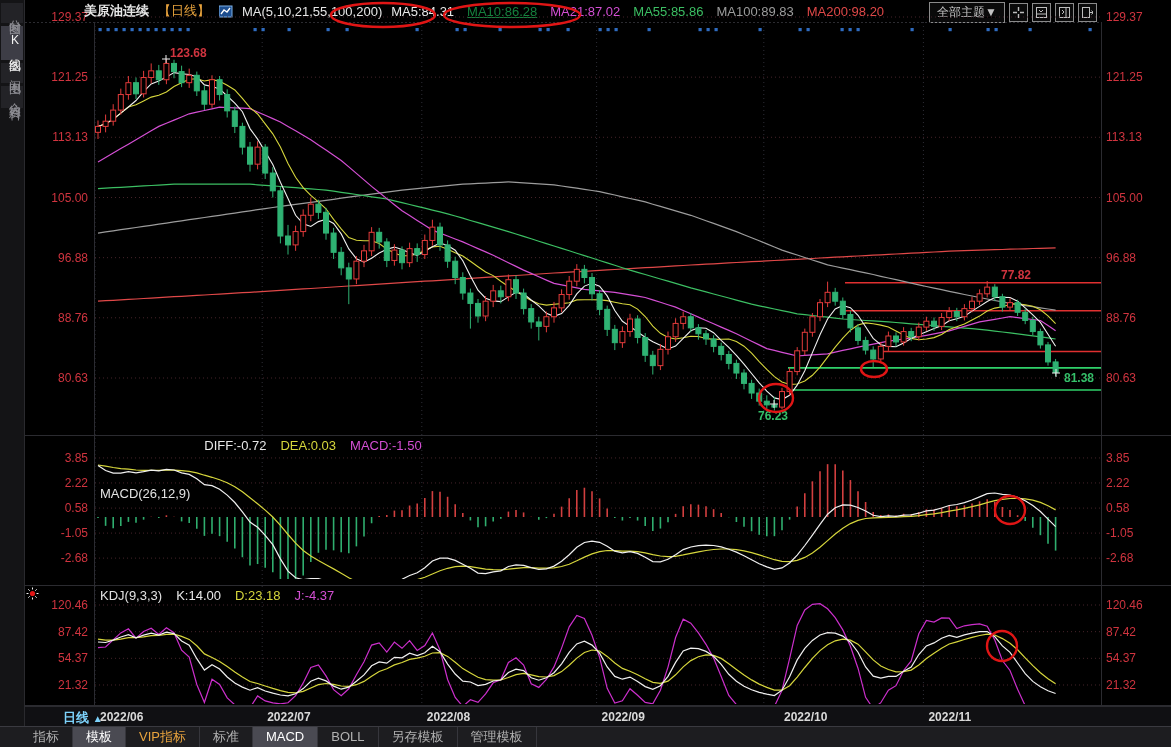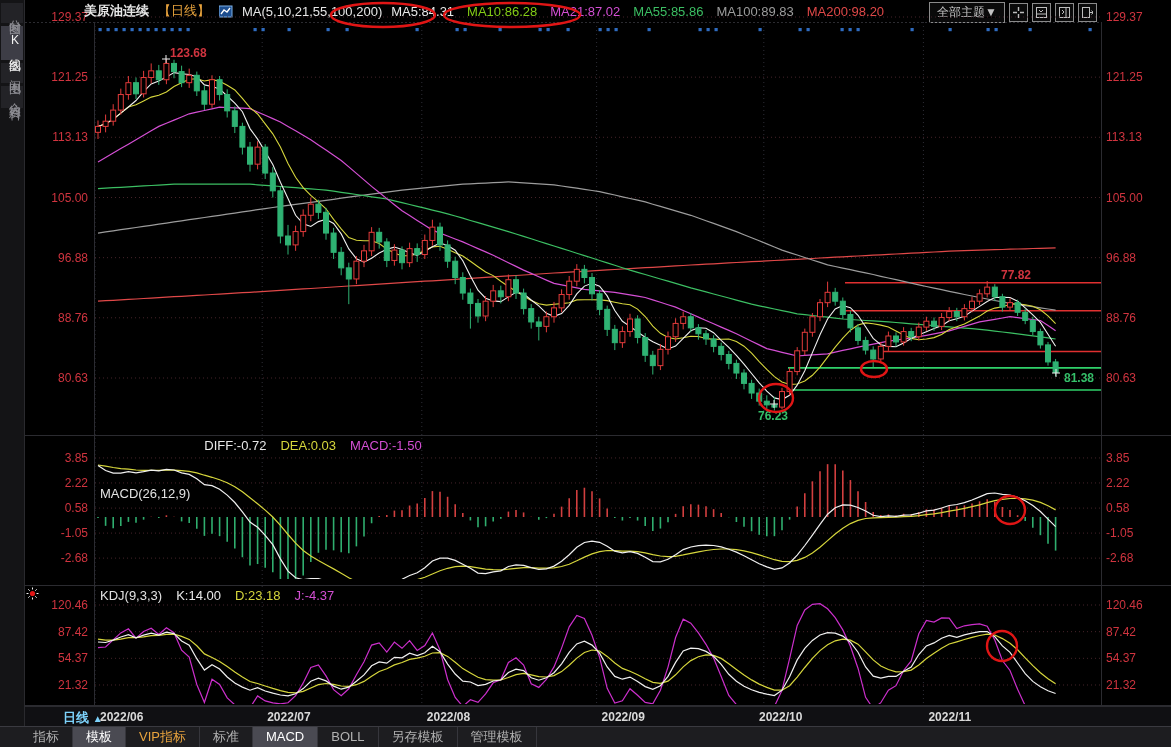--- a/index.html
+++ b/index.html
@@ -598,21 +598,21 @@
     <span class="tag">【日线】</span>
     <span style="display:inline-flex;">
       <svg width="14" height="13">
           <rect x="0" y="1" width="13" height="11" fill="#1d4e8f" stroke="#7fb2e8"></rect>
           <polyline points="2,9 5,5 8,7 11,3" fill="none" stroke="#fff" stroke-width="1.3"></polyline>
         </svg>
     </span>
     <span class="cap">MA(5,10,21,55,100,200)</span>
     <span id="ma-values" style="display:inline-flex;gap:13px;">
         <span style="color: rgb(232, 232, 232);">MA5:84.31</span>
-        <span style="color: #84cc16;">MA10:86.28</span>
+        <span style="color: #15803d; text-decoration: underline;">MA10:86.28</span>
         <span style="color: rgb(212, 79, 212);">MA21:87.02</span>
         <span style="color: rgb(60, 191, 99);">MA55:85.86</span>
         <span style="color: rgb(156, 156, 156);">MA100:89.83</span>
         <span style="color: rgb(224, 72, 72);">MA200:98.20</span>
       </span>
   </div>
 
   <div class="controls">
     <button class="theme-btn">全部主题▼</button>
     <span class="icon-btn">
@@ -660,21 +660,21 @@
     <span style="color:#e8e8e8;">K:14.00</span>
     <span style="color:#d6d63c;">D:23.18</span>
     <span style="color:#d44fd4;">J:-4.37</span>
   </div>
 
   <div class="date-row">
     <span class="period">
       <span>日线</span>
       <span style="font-size:10px;">▲</span>
     </span>
-    <span id="dates"><span class="date-lab" style="left: 75px;">2022/06</span><span class="date-lab" style="left: 242.2px;">2022/07</span><span class="date-lab" style="left: 401.8px;">2022/08</span><span class="date-lab" style="left: 576.6px;">2022/09</span><span class="date-lab" style="left: 734px;">2022/10</span><span class="date-lab" style="left: 903.4px;">2022/11</span></span>
+    <span id="dates"><span class="date-lab" style="left: 75px;">2022/06</span><span class="date-lab" style="left: 242.2px;">2022/07</span><span class="date-lab" style="left: 401.8px;">2022/08</span><span class="date-lab" style="left: 576.6px;">2022/09</span><span class="date-lab" style="left: 759px;">2022/10</span><span class="date-lab" style="left: 903.4px;">2022/11</span></span>
   </div>
 
   <nav class="toolbar" id="toolbar">
       <span class="tb-item">指标</span>
       <span class="tb-item active">模板</span>
       <span class="tb-item vip">VIP指标</span>
       <span class="tb-item">标准</span>
       <span class="tb-item active">MACD</span>
       <span class="tb-item">BOLL</span>
       <span class="tb-item">另存模板</span>

